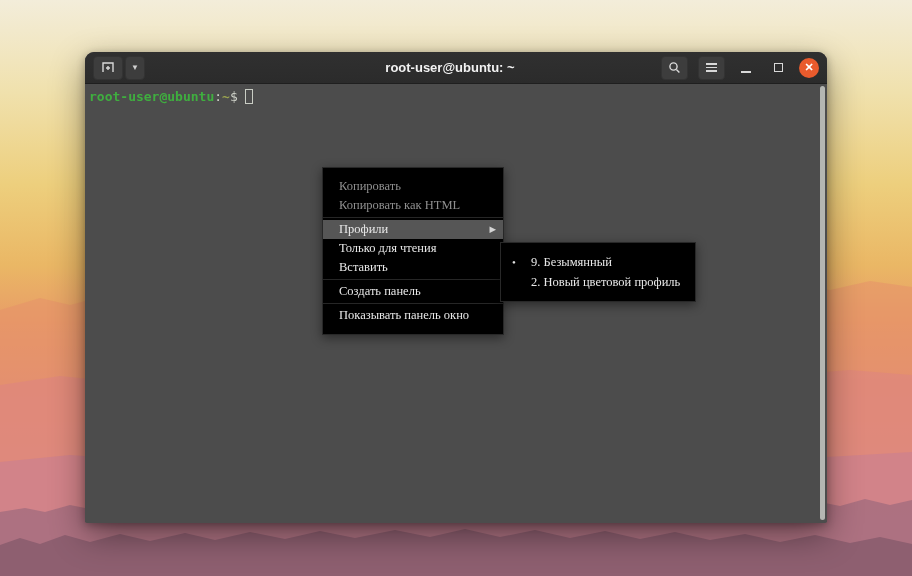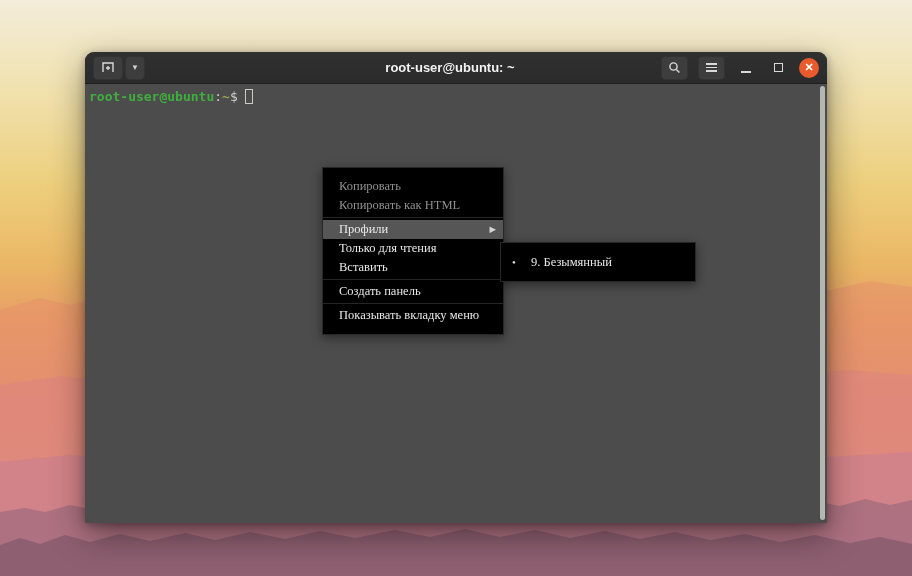--- a/index.html
+++ b/index.html
@@ -167,21 +167,24 @@
   <div class="menu-sep"></div>
   <div class="menu-item highlight">
     <span>Профили</span>
     <span class="submenu-arrow">▶</span>
   </div>
   <div class="menu-item">Только для чтения</div>
   <div class="menu-item">Вставить</div>
   <div class="menu-sep"></div>
   <div class="menu-item">Создать панель</div>
   <div class="menu-sep"></div>
-  <div class="menu-item">Показывать вкладку меню</div>
+  <div class="menu-item">Показывать панель окно</div>
 </div>
 
 <div class="menu sub-menu">
   <div class="menu-item">
     <span class="radio-dot">•</span>
     <span>9. Безымянный</span>
   </div>
+  <div class="menu-item">
+    <span>2. Новый цветовой профиль</span>
+  </div>
 </div>
 
 </body></html>

